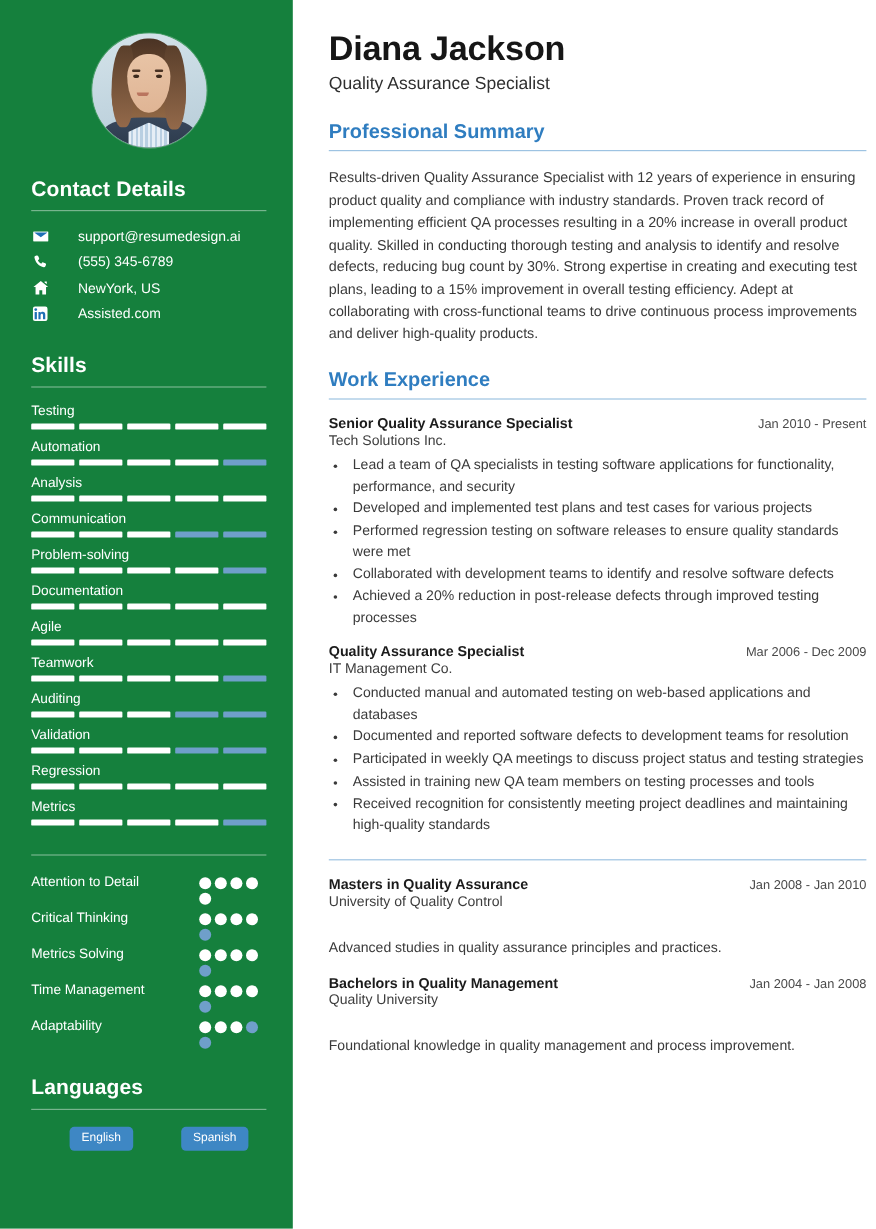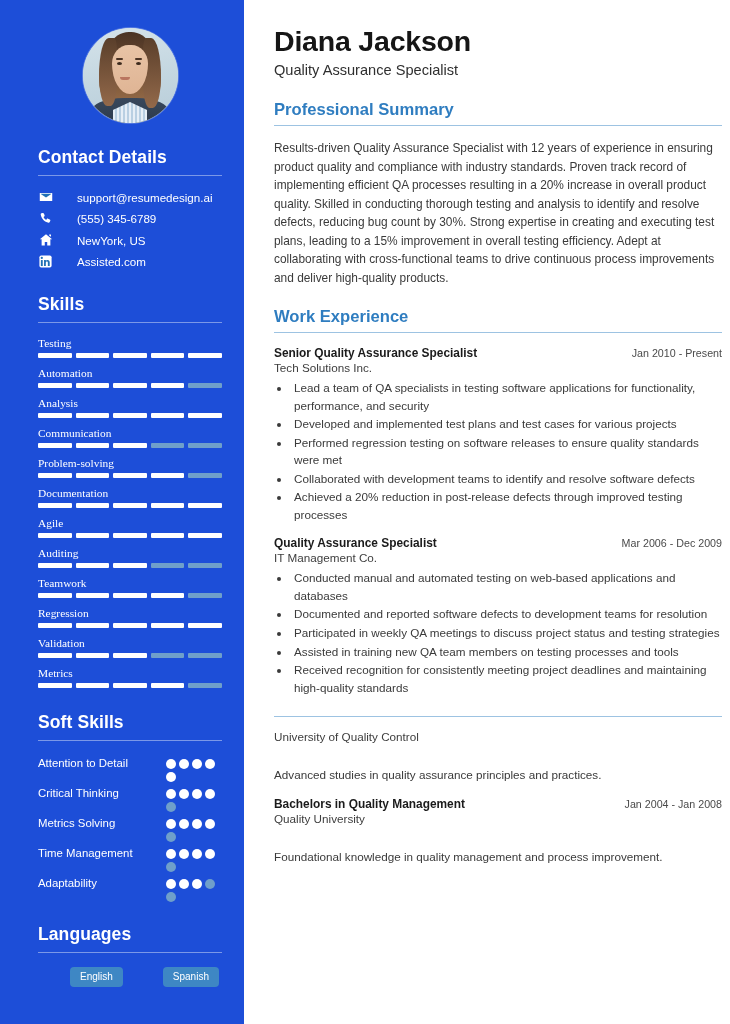--- a/index.html
+++ b/index.html
@@ -17,23 +17,23 @@
     width: 730px;
     height: 1024px;
     display: flex;
     background: #ffffff;
   }
 
   
   .sidebar {
     width: 244px;
     flex: 0 0 244px;
-    background: #1d4ed8;
+    background: #15803d;
     color: #ffffff;
-    padding: 0 0 10px 16px;
+    padding: 0 0 10px 4px;
     position: relative;
   }
 
   .avatar-wrap {
     display: flex;
     justify-content: center;
     padding-top: 28px;
     padding-bottom: 24px;
   }
   .avatar {
@@ -118,21 +118,21 @@
     width: 15px;
     flex: 0 0 15px;
     display: flex;
     align-items: center;
     justify-content: center;
   }
   .c-icon svg { display: block; fill: #ffffff; }
 
   
   .skills-block { margin-bottom: 24px; }
-  .skill { margin-bottom: 9px; font-family: Liberation Serif, serif; }
+  .skill { margin-bottom: 9px; }
   .skill-name {
     font-size: 11.4px;
     color: #ffffff;
     margin-bottom: 4px;
   }
   .skill-bar {
     display: flex;
     gap: 4px;
   }
   .seg {
@@ -407,74 +407,73 @@
             <div class="skill-name">Agile</div>
             <div class="skill-bar">
               <span class="seg on"></span>
               <span class="seg on"></span>
               <span class="seg on"></span>
               <span class="seg on"></span>
               <span class="seg on"></span>
             </div>
           </div>
           <div class="skill">
+            <div class="skill-name">Teamwork</div>
+            <div class="skill-bar">
+              <span class="seg on"></span>
+              <span class="seg on"></span>
+              <span class="seg on"></span>
+              <span class="seg on"></span>
+              <span class="seg"></span>
+            </div>
+          </div>
+          <div class="skill">
             <div class="skill-name">Auditing</div>
             <div class="skill-bar">
               <span class="seg on"></span>
               <span class="seg on"></span>
               <span class="seg on"></span>
               <span class="seg"></span>
               <span class="seg"></span>
             </div>
           </div>
           <div class="skill">
-            <div class="skill-name">Teamwork</div>
-            <div class="skill-bar">
-              <span class="seg on"></span>
-              <span class="seg on"></span>
-              <span class="seg on"></span>
-              <span class="seg on"></span>
+            <div class="skill-name">Validation</div>
+            <div class="skill-bar">
+              <span class="seg on"></span>
+              <span class="seg on"></span>
+              <span class="seg on"></span>
+              <span class="seg"></span>
               <span class="seg"></span>
             </div>
           </div>
           <div class="skill">
             <div class="skill-name">Regression</div>
             <div class="skill-bar">
               <span class="seg on"></span>
               <span class="seg on"></span>
               <span class="seg on"></span>
               <span class="seg on"></span>
               <span class="seg on"></span>
-            </div>
-          </div>
-          <div class="skill">
-            <div class="skill-name">Validation</div>
-            <div class="skill-bar">
-              <span class="seg on"></span>
-              <span class="seg on"></span>
-              <span class="seg on"></span>
-              <span class="seg"></span>
-              <span class="seg"></span>
             </div>
           </div>
           <div class="skill">
             <div class="skill-name">Metrics</div>
             <div class="skill-bar">
               <span class="seg on"></span>
               <span class="seg on"></span>
               <span class="seg on"></span>
               <span class="seg on"></span>
               <span class="seg"></span>
             </div>
           </div>
         </div>
     </div>
 
     <div class="sb-section soft-block">
-      <div class="sb-heading">Soft Skills</div>
       <div class="sb-rule"></div>
       <div id="soft-list">
           <div class="soft-row">
             <div class="soft-name">Attention to Detail</div>
             <div class="dots">
               <span class="dot on"></span>
               <span class="dot on"></span>
               <span class="dot on"></span>
               <span class="dot on"></span>
               <span class="dot on"></span>
@@ -579,20 +578,24 @@
               <li>Received recognition for consistently meeting project deadlines and maintaining high-quality standards</li>
             </ul>
           </div>
         </div>
     </section>
 
     <section class="sec">
       <div class="sec-rule"></div>
       <div id="edu-list">
           <div class="entry">
+            <div class="entry-top">
+              <div class="entry-role">Masters in Quality Assurance</div>
+              <div class="entry-date">Jan 2008 - Jan 2010</div>
+            </div>
             <div class="entry-org">University of Quality Control</div>
             <div class="entry-desc">Advanced studies in quality assurance principles and practices.</div>
           </div>
           <div class="entry">
             <div class="entry-top">
               <div class="entry-role">Bachelors in Quality Management</div>
               <div class="entry-date">Jan 2004 - Jan 2008</div>
             </div>
             <div class="entry-org">Quality University</div>
             <div class="entry-desc">Foundational knowledge in quality management and process improvement.</div>

